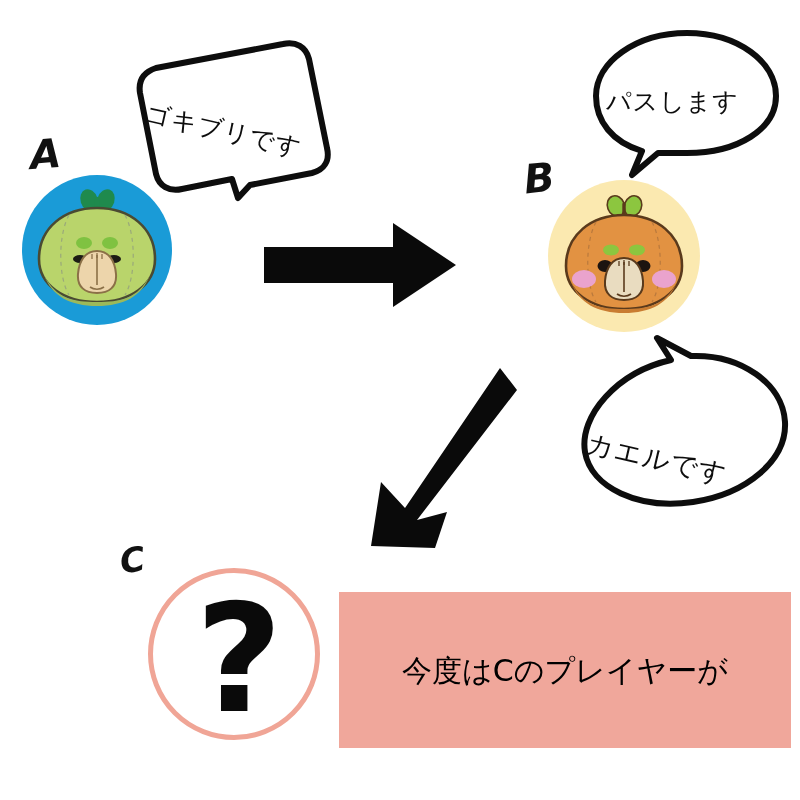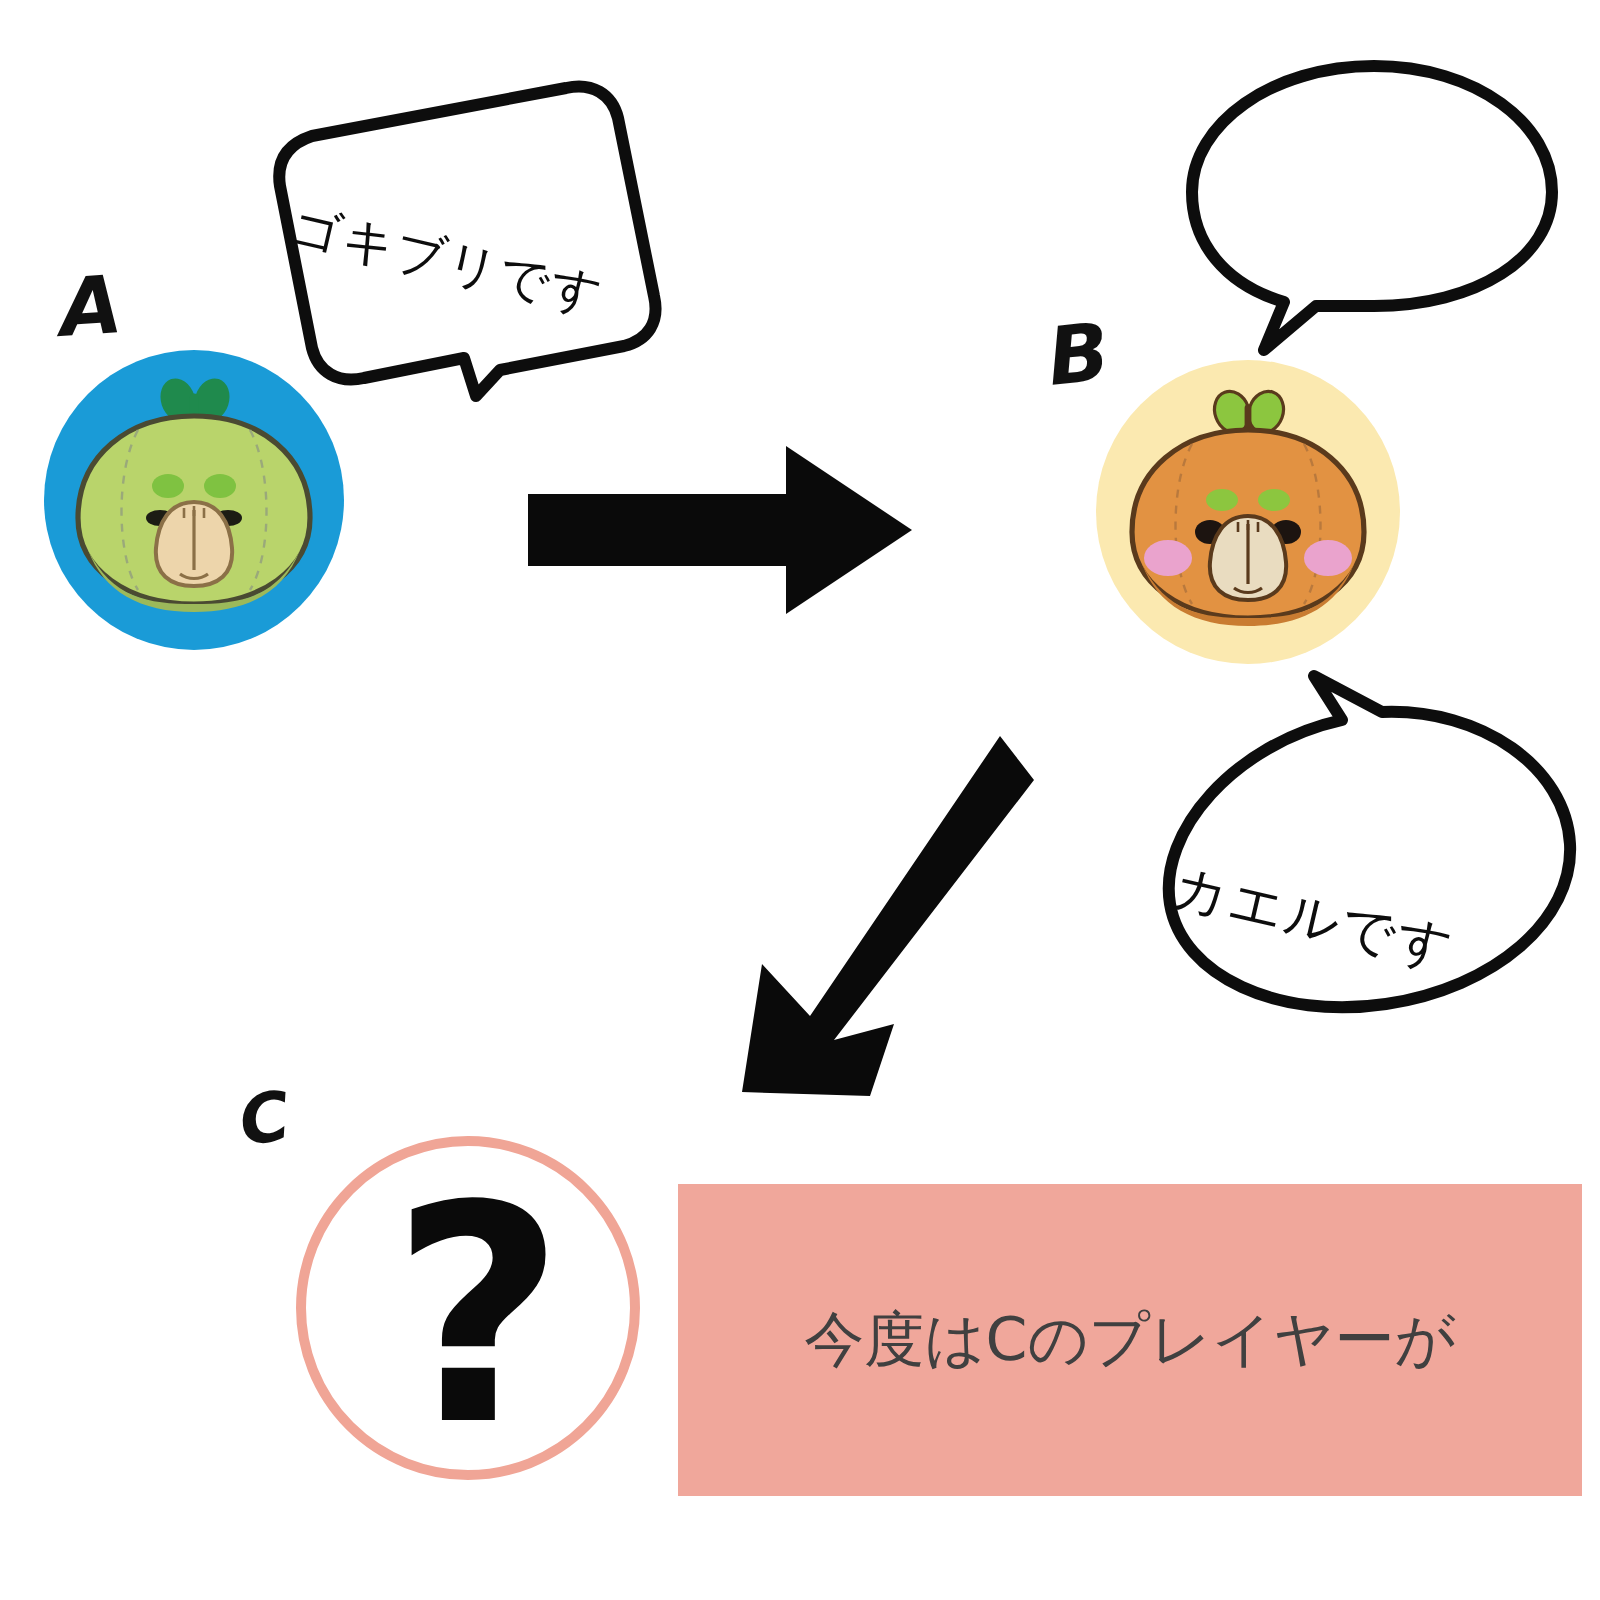--- a/index.html
+++ b/index.html
@@ -98,21 +98,21 @@
     background: #f0a79b;
     display: flex;
     flex-direction: column;
     align-items: center;
     justify-content: center;
     box-sizing: border-box;
     padding: 4px 0 2px 0;
   }
   #caption-box .line {
     font-family: "DejaVu Sans", sans-serif;
-    color: #404040;
+    color: #000000;
     font-size: 30px;
     line-height: 1.42;
     white-space: nowrap;
     user-select: none;
   }
 
   
   #arrow-right { left: 258px; top: 215px; width: 205px; height: 100px; }
   #arrow-diag  { left: 355px; top: 360px; width: 165px; height: 205px; }
 </style>
@@ -229,20 +229,21 @@
     <svg width="215" height="165" viewBox="0 0 215 165">
       <path d="M107 8
                C 158 8, 196 37, 196 71
                C 196 104, 158 128, 107 128
                L 78 128
                L 52 150
                L 62 126
                C 32 117, 16 96, 16 71
                C 16 37, 56 8, 107 8 Z" fill="#ffffff" stroke="#0d0d0d" stroke-width="6" stroke-linejoin="round" stroke-linecap="round"></path>
     </svg>
+    <div class="bubble-text" id="bubble-b-text">パスします</div>
   </div>
 
   <div class="abs" id="bubble-b2-wrap">
     <svg width="255" height="185" viewBox="0 0 255 185">
       <path d="M126 30
                L 112 8
                L 146 26
                C 196 24, 238 54, 240 92
                C 242 130, 202 164, 148 172
                C 94 180, 46 158, 40 122

